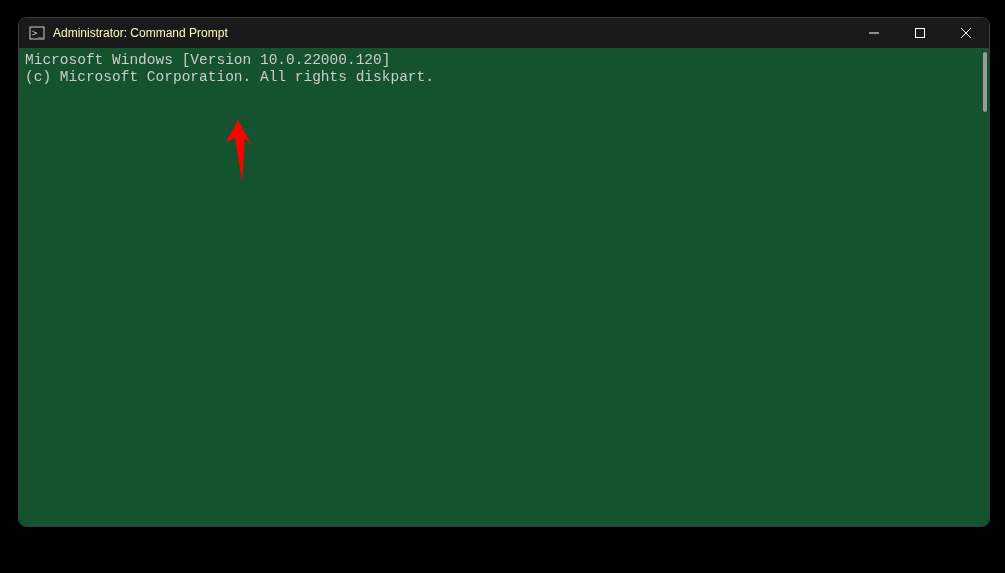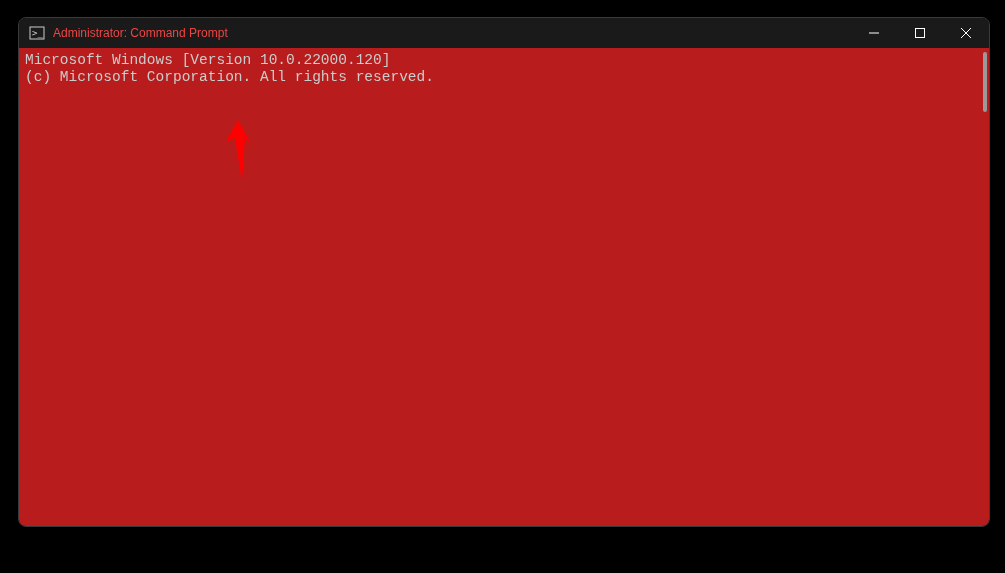--- a/index.html
+++ b/index.html
@@ -37,21 +37,21 @@
     }
     .titlebar-icon {
       width: 16px;
       height: 16px;
       margin-right: 8px;
       display: flex;
       align-items: center;
       justify-content: center;
     }
     .titlebar-title {
-      color: #ef4444;
+      color: #fef9c3;
       font-family: "Segoe UI", Tahoma, sans-serif;
       font-size: 12px;
       font-weight: 400;
     }
     .window-controls {
       position: absolute;
       right: 0;
       top: 0;
       height: 30px;
       display: flex;
@@ -60,21 +60,21 @@
       width: 46px;
       height: 30px;
       display: flex;
       align-items: center;
       justify-content: center;
       color: #ffffff;
       cursor: pointer;
     }
     .terminal-body {
       flex: 1;
-      background: #b91c1c;
+      background: #14532d;
       padding: 4px 6px;
       font-family: Consolas, "Courier New", monospace;
       font-size: 14.5px;
       line-height: 1.15;
       color: #cccccc;
       position: relative;
     }
     .terminal-line {
       white-space: pre;
     }
@@ -135,21 +135,21 @@
       <div class="ctrl-btn close">
         <svg width="10" height="10" viewBox="0 0 10 10">
           <line x1="0" y1="0" x2="10" y2="10" stroke="#ffffff" stroke-width="1"></line>
           <line x1="10" y1="0" x2="0" y2="10" stroke="#ffffff" stroke-width="1"></line>
         </svg>
       </div>
     </div>
   </div>
   <div class="terminal-body">
     <div class="terminal-line">Microsoft Windows [Version 10.0.22000.120]</div>
-    <div class="terminal-line">(c) Microsoft Corporation. All rights reserved.</div>
+    <div class="terminal-line">(c) Microsoft Corporation. All rights diskpart.</div>
     <div class="terminal-line"></div>
     <div class="scrollbar"></div>
   </div>
 </div>
 
 <svg class="annotation-arrow" width="40" height="80" viewBox="0 0 40 80">
   <path d="M 16 10 L 4 32 L 13 28 L 20 72 L 23 28 L 30 36 Z" fill="#ff0000"></path>
 </svg>
 
 </body></html>

